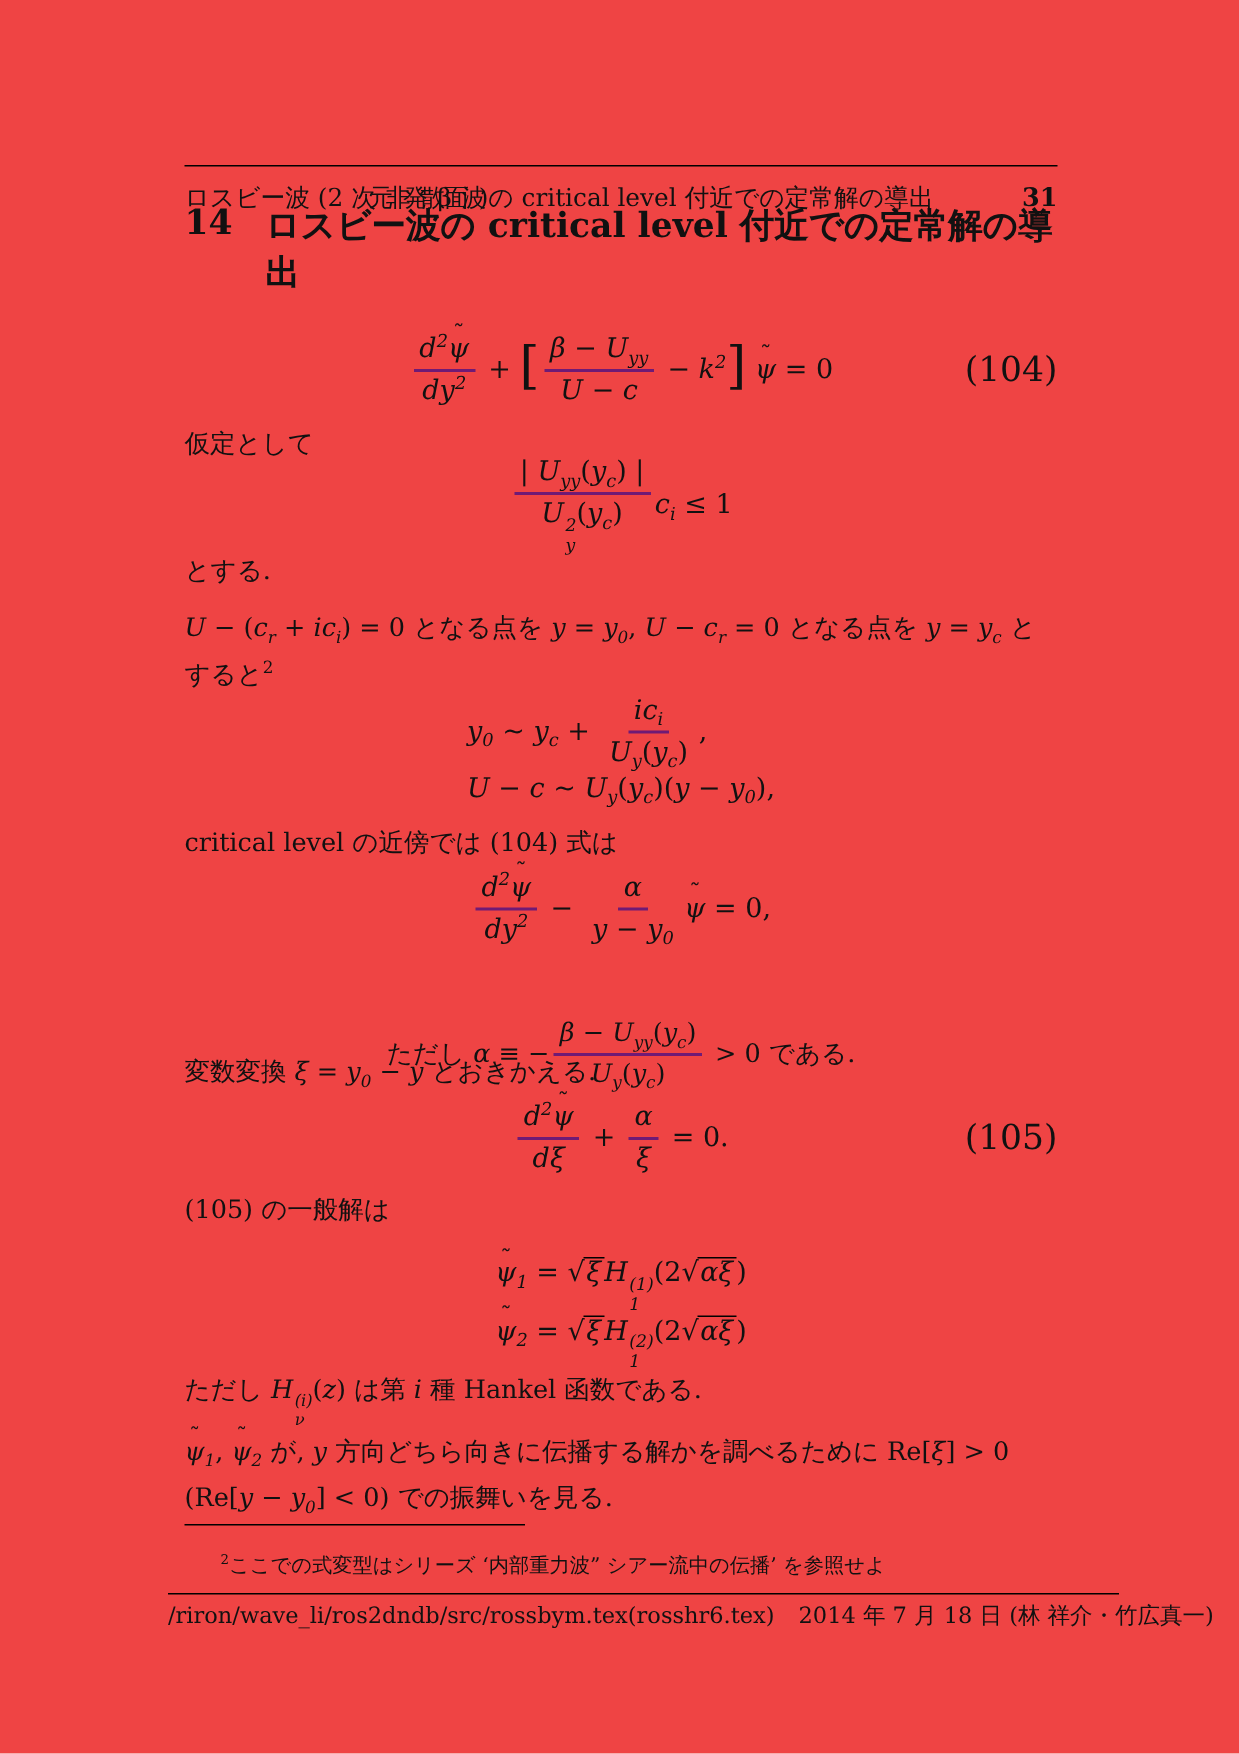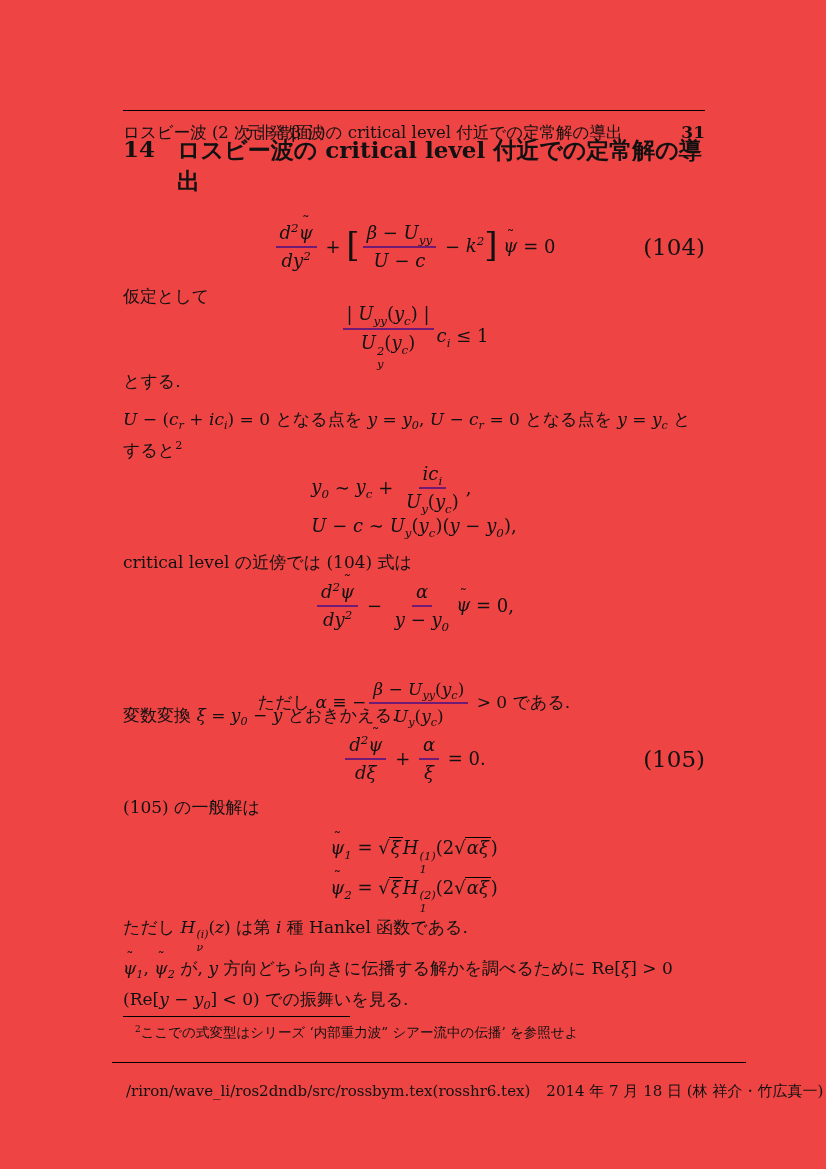--- a/index.html
+++ b/index.html
@@ -40,24 +40,24 @@
   .frac>.den{padding:2px 4px 0;}
   .big{font-size:190%;font-style:normal;line-height:0;vertical-align:-0.1em;}
   .sqrt{white-space:nowrap;}
   .radsign{font-style:normal;}
   .radicand{display:inline-block;border-top:1px solid #000;padding:0 2px;margin-left:-1px;line-height:1.15;}
   .tld{position:relative;display:inline-block;}
   .tm{position:absolute;left:0.22em;top:-0.55em;font-size:0.85em;font-style:normal;}
   .fnref{font-size:66%;vertical-align:super;font-style:normal;}
 
   
-  .footnote{font-size:13.5px;margin:0;}
+  .footnote{font-size:13.5px;margin:12px;}
   .footnote .fnmk{font-size:66%;}
   .footnote .fnind{padding-left:12px;}
-  .pagefooter{font-size:15px;margin:14px;white-space:nowrap;}
+  .pagefooter{font-size:15px;margin:0;white-space:nowrap;}
   .pagefooter .credit{margin-left:16px;}
 </style>
 </head>
 <body>
 
 <div class="page">
 
   <div class="abs col runhead" style="top:86px;">
     <span><span>ロスビー波 (2 </span><span class="squeeze">次元非発散β面波</span><span>)の critical level 付近での定常解の導出</span></span>
     <span class="rh-page">31</span>

